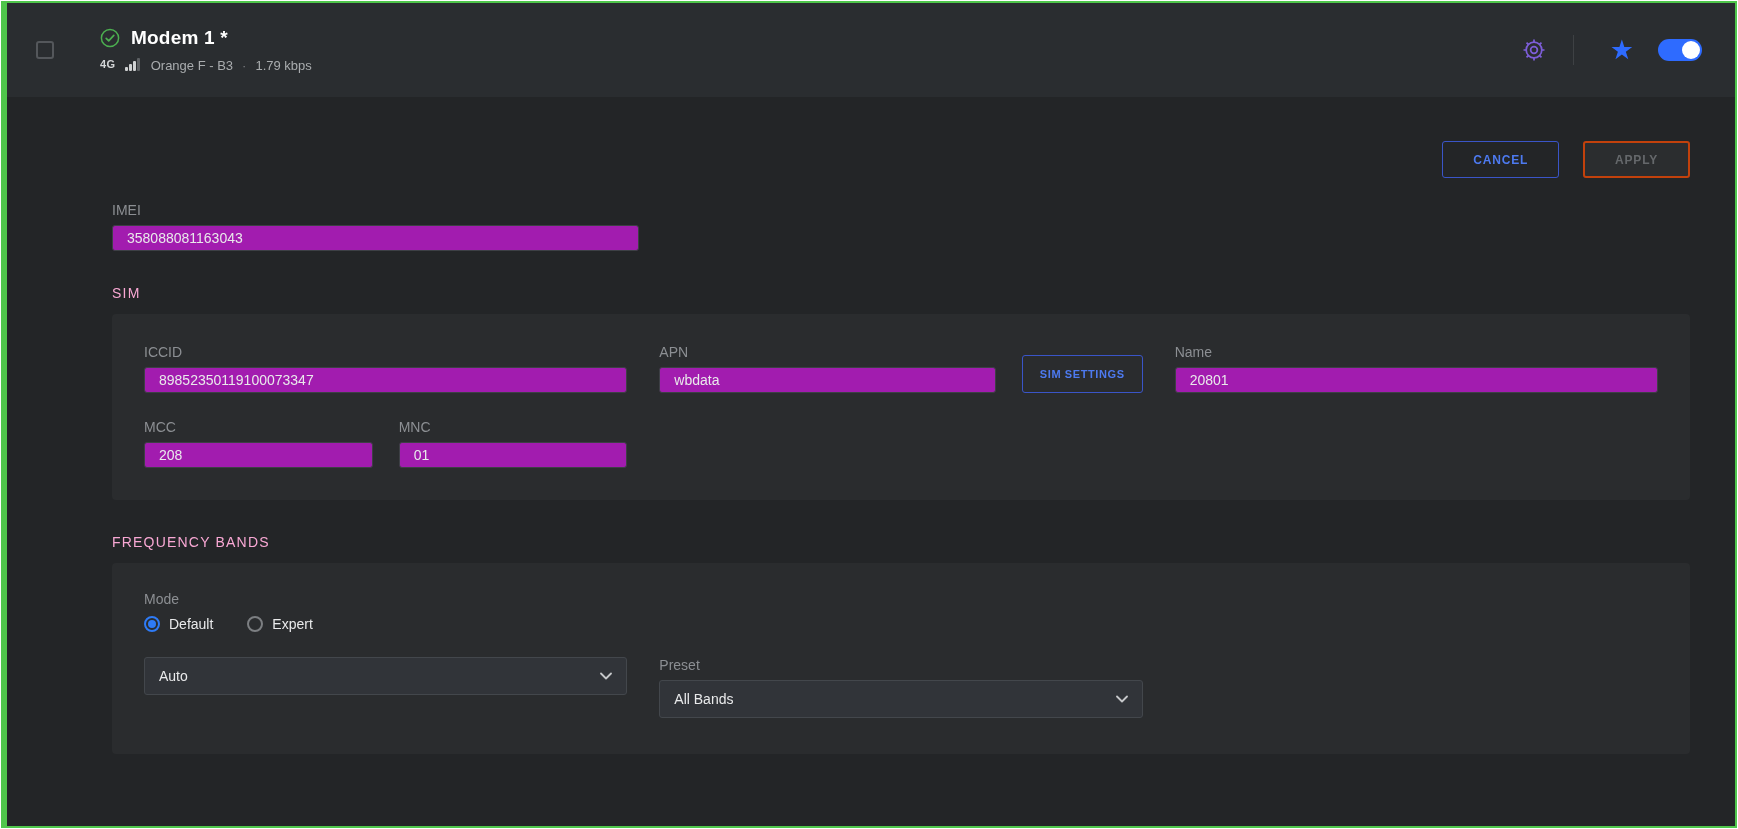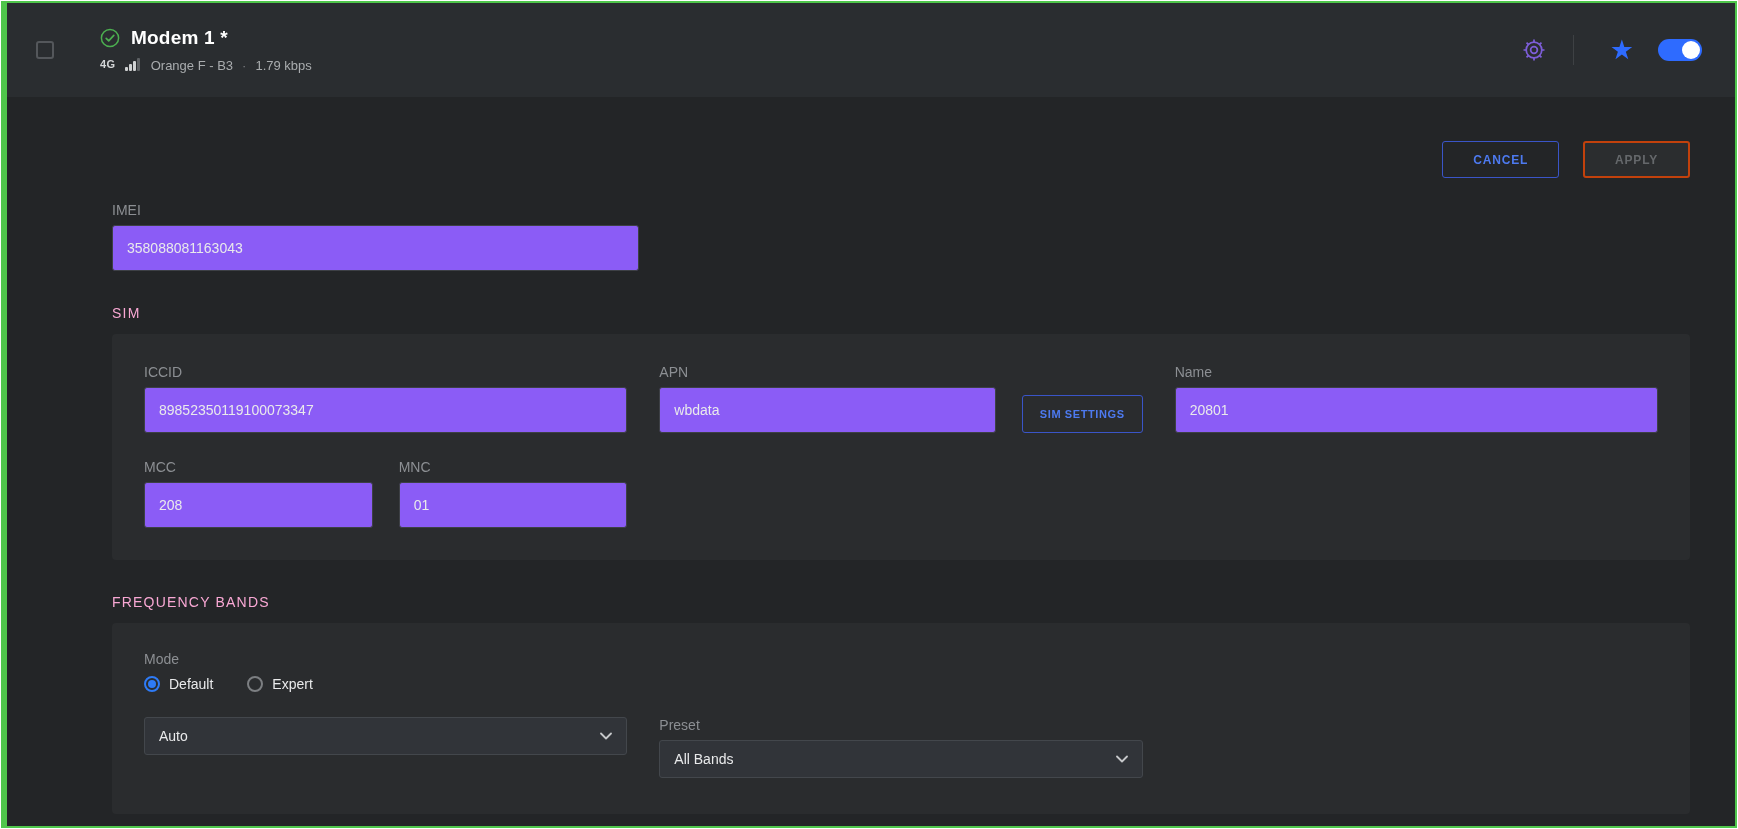--- a/index.html
+++ b/index.html
@@ -55,22 +55,22 @@
   .btn {
     height: 37px; padding: 0 30px; border-radius: 3px;
     font-size: 12px; font-weight: 700; letter-spacing: .8px;
     background: transparent; cursor: pointer; font-family: inherit;
   }
   .btn-cancel { border: 1px solid #3a55c8; color: #4d7af0; }
   .btn-apply { border: 2px solid #c2410c; color: #65686b; background: #2b2d2f; cursor: default; }
 
   .flabel { display: block; color: #8c8f93; font-size: 14px; margin-bottom: 7px; }
   .tinput {
-    height: 46px; width: 100%;
-    background: #8b5cf6; border: 1px solid #3d4045; border-radius: 3px;
+    height: 26px; width: 100%;
+    background: #a21caf; border: 1px solid #3d4045; border-radius: 3px;
     color: #e9eaeb; font-size: 14px; padding: 0 14px;
     font-family: inherit; outline: none;
   }
   .imei-wrap { margin-top: 24px; width: 527px; }
 
   .section-label { margin-top: 34px; color: #f9a8d4; font-size: 14px; letter-spacing: 1.2px; }
 
   .card { margin-top: 13px; background: #2a2c2e; border-radius: 4px; padding: 30px 32px 32px; }
   .grid3 { display: grid; grid-template-columns: 1fr 1fr 1fr; column-gap: 32px; row-gap: 26px; }
   .apn-cell { display: flex; align-items: flex-end; gap: 26px; }

